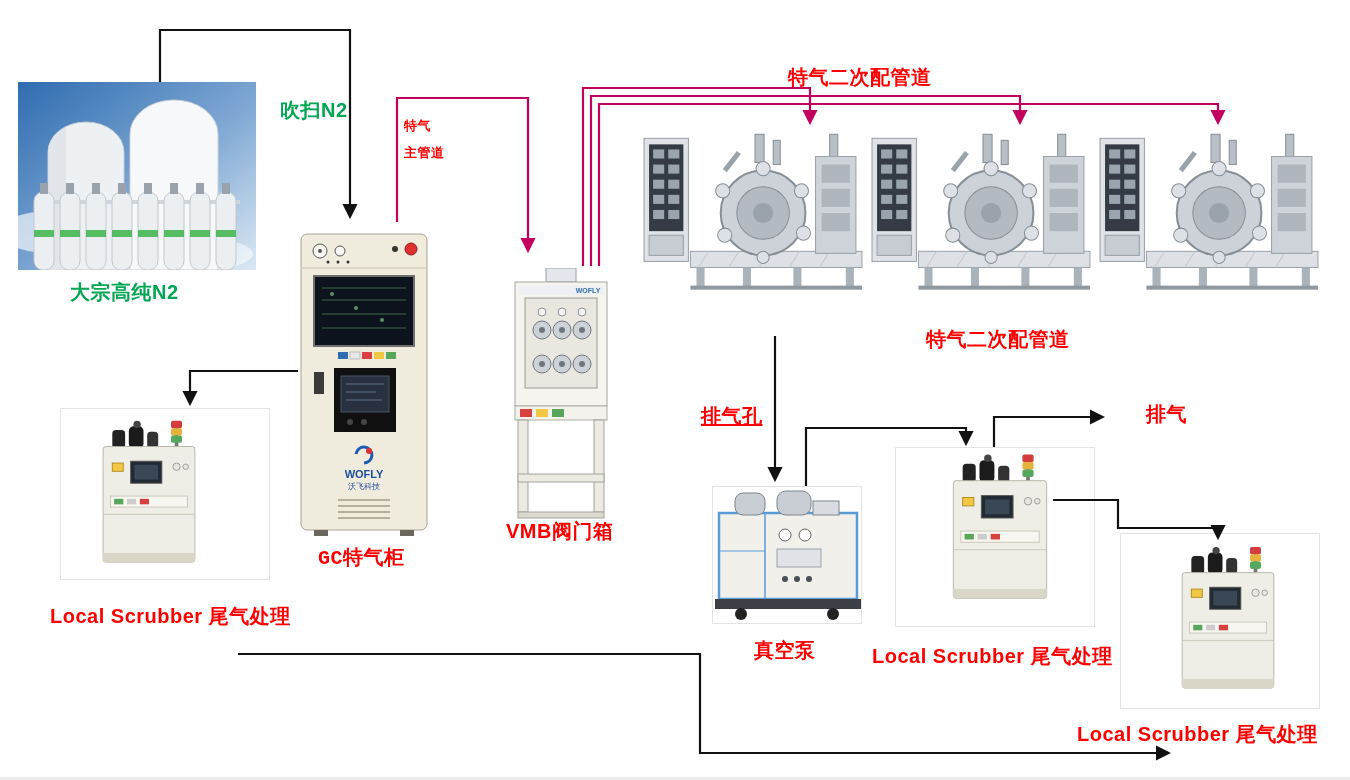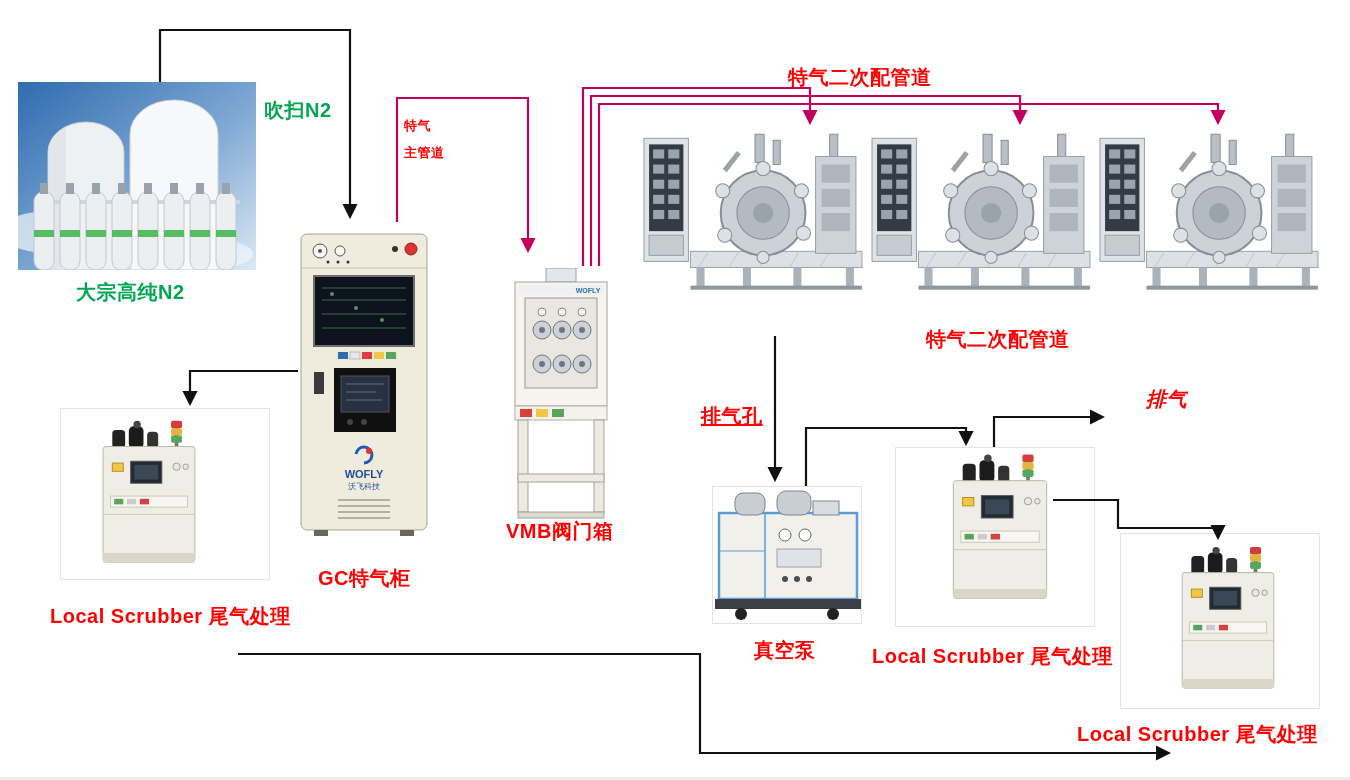--- a/index.html
+++ b/index.html
@@ -345,30 +345,30 @@
     <svg style="left:48px;top:4px;" width="112" height="160" viewBox="0 0 120 170">
         <use href="#sym-scrubber"></use>
       </svg>
   </div>
   <div class="photo" style="left:1120px;top:533px;width:200px;height:176px;">
     <svg style="left:52px;top:10px;" width="110" height="158" viewBox="0 0 120 170">
         <use href="#sym-scrubber"></use>
       </svg>
   </div>
 
-  <div class="lbl green" style="left:76px;top:279px;">大宗高纯N2</div>
-  <div class="lbl green" style="left:264px;top:97px;">吹扫N2</div>
+  <div class="lbl green" style="left:70px;top:279px;">大宗高纯N2</div>
+  <div class="lbl green" style="left:280px;top:97px;">吹扫N2</div>
   <div class="lbl red two-line" style="left:404px;top:112px;">
     <div>特气</div>
     <div>主管道</div>
   </div>
   <div class="lbl red" style="left:788px;top:64px;">特气二次配管道</div>
-  <div class="lbl red" style="left:318px;top:565px;">GC特气柜</div>
+  <div class="lbl red" style="left:318px;top:544px;font-family:Liberation Mono, monospace;">GC特气柜</div>
   <div class="lbl red" style="left:506px;top:518px;">VMB阀门箱</div>
   <div class="lbl red" style="left:926px;top:326px;">特气二次配管道</div>
   <div class="lbl red" style="left:701px;top:403px;text-decoration:underline;">排气孔</div>
-  <div class="lbl red" style="left:1146px;top:386px;font-style:italic;">排气</div>
+  <div class="lbl red" style="left:1146px;top:401px;">排气</div>
   <div class="lbl red" style="left:754px;top:637px;text-align:center;">真空泵</div>
   <div class="lbl red" style="left:50px;top:603px;">Local Scrubber 尾气处理</div>
   <div class="lbl red" style="left:872px;top:643px;">Local Scrubber 尾气处理</div>
   <div class="lbl red" style="left:1077px;top:721px;">Local Scrubber 尾气处理</div>
 
 </div>
 
 </body></html>

